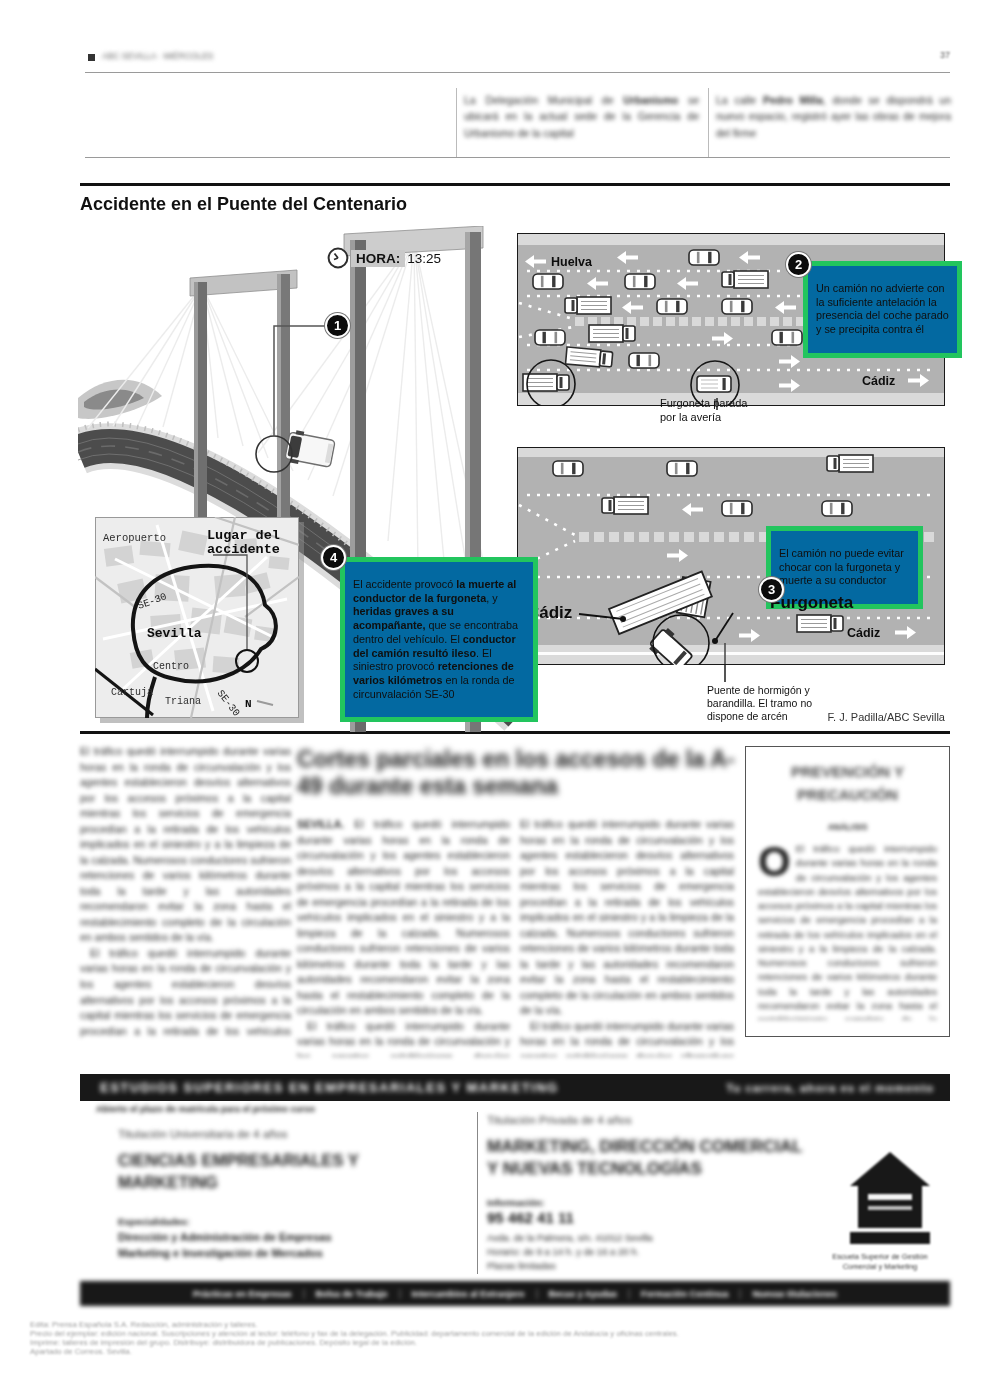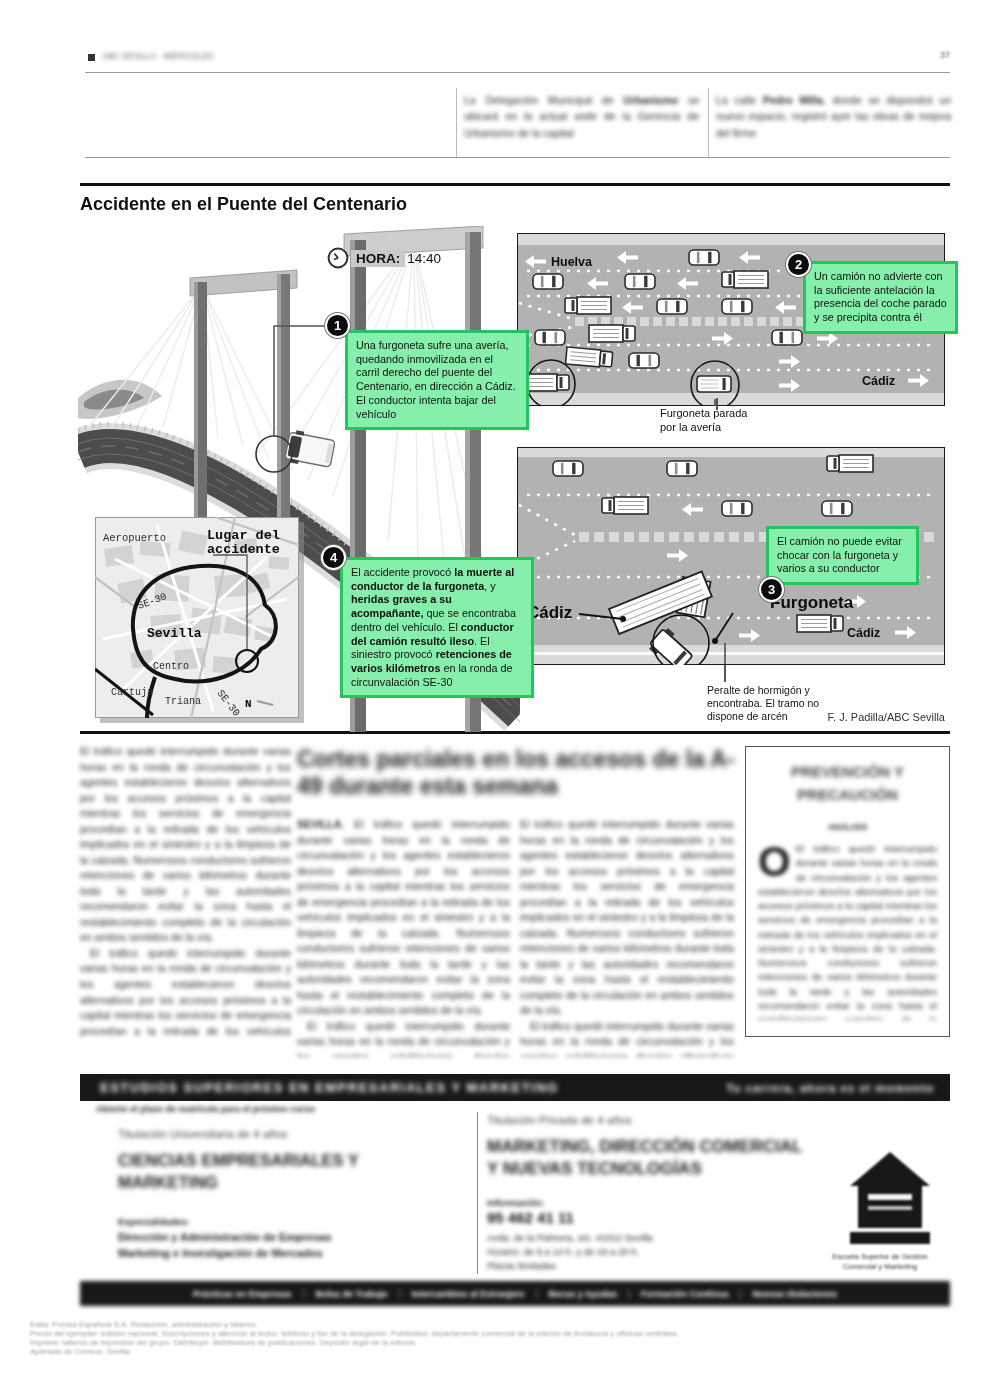--- a/index.html
+++ b/index.html
@@ -8,22 +8,22 @@
   .abs{position:absolute;}
   
   .bl1{filter:blur(1.3px);}
   .bl2{filter:blur(2px);}
   .bl22{filter:blur(2.3px);}
   .bl25{filter:blur(2.6px);}
   .bl35{filter:blur(3.4px);}
   .rule{background:#111;}
   .thin{background:#9a9a9a;}
   .jtext{text-align:justify;overflow:hidden;color:#2d2d2d;}
-  .callout{position:absolute;background:#86efac;border:3px solid #22c55e;
-           padding:6px 8px;font-size:10.8px;line-height:1.27;color:#0f0f0f;z-index:6;}
+  .callout{position:absolute;background:#0369a1;border:5px solid #22c55e;
+           padding:16px 8px;font-size:10.8px;line-height:1.27;color:#0f0f0f;z-index:6;}
   .badge{position:absolute;width:21px;height:21px;border-radius:50%;background:#0c0c0c;
          color:#fff;font-weight:bold;font-size:13px;display:flex;align-items:center;
          justify-content:center;border:2px solid #fff;box-shadow:0 0 0 1px #777;z-index:7;}
   .biglabel{position:absolute;font-size:17px;font-weight:bold;color:#0c0c0c;z-index:6;}
   .leader{position:absolute;background:#555;z-index:6;}
   .smlabel{position:absolute;font-size:11px;line-height:1.25;color:#111;z-index:6;}
   .hora{position:absolute;display:flex;align-items:center;gap:2px;z-index:6;}
   .hora .chip{background:#c9c9c9;font-weight:bold;font-size:13.5px;padding:1px 5px;}
   .hora .val{font-size:13.5px;}
   .barblack{position:absolute;background:#181818;color:#fff;display:flex;
@@ -135,25 +135,24 @@
 
     <path d="M258,100 L196,100 L196,210" stroke="#555" stroke-width="1.5" fill="none"></path>
   </svg>
 
   <div class="hora" style="left:327px;top:247px;">
     <svg width="22" height="22" viewBox="0 0 22 22">
       <circle cx="11" cy="11" r="9.4" fill="#fff" stroke="#2e2e2e" stroke-width="2"></circle>
       <path d="M11,11 L7.5,6.5 M11,11 L7,12.5" stroke="#2e2e2e" stroke-width="1.8" fill="none"></path>
     </svg>
     <span class="chip">HORA:</span>
-    <span class="val">14:40</span>
+    <span class="val">13:25</span>
   </div>
 
   <div class="badge" style="left:325px;top:313px;">1</div>
-  <div class="callout" style="left:345px;top:330px;width:162px;">Una furgoneta sufre una avería, quedando inmovilizada en el carril derecho del puente del Centenario, en dirección a Cádiz. El conductor intenta bajar del vehículo</div>
 
   <svg class="abs" style="left:517px;top:233px;z-index:2;" width="428" height="173" viewBox="0 0 428 173">
     <rect x="0.5" y="0.5" width="427" height="172" fill="#b2b2b2" stroke="#1a1a1a"></rect>
     <rect x="1" y="1" width="426" height="11" fill="#dadada"></rect>
     <rect x="1" y="160" width="426" height="12" fill="#dadada"></rect>
     <g stroke="#fff" stroke-width="2.6" stroke-dasharray="3 7" fill="none">
       <path d="M10,38 H420"></path>
         <path d="M10,63 H420"></path>
         <path d="M10,112 H420"></path>
         <path d="M10,137 H420"></path>
@@ -225,21 +224,21 @@
     <use href="#arrL" transform="translate(8,22)" fill="#111" style="fill:#111"></use>
     <text x="34" y="33" font-size="12.5" font-weight="bold" fill="#0d0d0d">Huelva</text>
     <text x="345" y="152" font-size="12.5" font-weight="bold" fill="#0d0d0d">Cádiz</text>
     <use href="#arrR" transform="translate(391,141)" style="fill:#111"></use>
   </svg>
 
   <div class="badge" style="left:786px;top:252px;">2</div>
   <div class="callout" style="left:803px;top:261px;width:133px;">Un camión no advierte con la suficiente antelación la presencia del coche parado y se precipita contra él</div>
 
   <div class="leader" style="left:716px;top:398px;width:1.5px;height:12px;"></div>
-  <div class="smlabel" style="left:660px;top:407px;width:100px;">Furgoneta parada por la avería</div>
+  <div class="smlabel" style="left:660px;top:397px;width:100px;">Furgoneta parada por la avería</div>
 
   <svg class="abs" style="left:517px;top:447px;z-index:2;" width="428" height="218" viewBox="0 0 428 218">
     <rect x="0.5" y="0.5" width="427" height="217" fill="#b2b2b2" stroke="#1a1a1a"></rect>
     <rect x="1" y="1" width="426" height="9" fill="#dadada"></rect>
     <rect x="1" y="198" width="426" height="19" fill="#dadada"></rect>
     <rect x="1" y="205" width="426" height="3" fill="#fdfdfd"></rect>
     <g stroke="#fff" stroke-width="2.6" stroke-dasharray="3 7" fill="none">
       <path d="M10,48 H420"></path>
         <path d="M10,130 H420"></path>
         <path d="M10,171 H420"></path>
@@ -306,27 +305,27 @@
 
     <path d="M62,167 L106,172" stroke="#111" stroke-width="1.8" fill="none"></path>
       <circle cx="106" cy="172" r="3" fill="#111"></circle>
     <path d="M216,166 L198,194" stroke="#111" stroke-width="1.8" fill="none"></path>
       <circle cx="198" cy="194" r="3" fill="#111"></circle>
     <path d="M208,196 V217" stroke="#444" stroke-width="1.5"></path>
     <text x="330" y="190" font-size="12.5" font-weight="bold" fill="#0d0d0d">Cádiz</text>
     <use href="#arrR" transform="translate(378,179)" style="fill:#111"></use>
   </svg>
 
-  <div class="callout" style="left:766px;top:526px;width:131px;">El camión no puede evitar chocar con la furgoneta y varios a su conductor</div>
+  <div class="callout" style="left:766px;top:526px;width:131px;">El camión no puede evitar chocar con la furgoneta y muerte a su conductor</div>
   <div class="badge" style="left:759px;top:577px;">3</div>
   <div class="biglabel" style="left:527px;top:603px;">Cádiz</div>
   <div class="biglabel" style="left:722px;top:593px;margin-left:48px;">Furgoneta</div>
 
   <div class="leader" style="left:724px;top:665px;width:1.5px;height:17px;"></div>
-  <div class="smlabel" style="left:707px;top:684px;width:118px;font-size:10.5px;">Peralte de hormigón y encontraba. El tramo no dispone de arcén</div>
+  <div class="smlabel" style="left:707px;top:684px;width:118px;font-size:10.5px;">Puente de hormigón y barandilla. El tramo no dispone de arcén</div>
   <div class="abs" style="left:745px;top:711px;width:200px;text-align:right;font-size:11px;color:#333;z-index:6;">F. J. Padilla/ABC Sevilla</div>
 
   <div class="badge" style="left:321px;top:545px;">4</div>
   <div class="callout" style="left:340px;top:557px;width:172px;z-index:6;"><span>El accidente provocó </span><span style="font-weight: 700;">la muerte al conductor de la furgoneta</span><span>, y </span><span style="font-weight: 700;">heridas graves a su acompañante,</span><span> que se encontraba dentro del vehículo. El </span><span style="font-weight: 700;">conductor del camión resultó ileso</span><span>. El siniestro provocó </span><span style="font-weight: 700;">retenciones de varios kilómetros</span><span> en la ronda de circunvalación SE-30</span></div>
 
   <div class="abs" style="left:95px;top:517px;width:204px;height:201px;box-shadow:5px 5px 0 rgba(140,140,140,0.55);z-index:3;font-family:Liberation Mono, monospace;">
     <svg width="204" height="201" viewBox="0 0 204 201">
       <rect x="0.5" y="0.5" width="203" height="200" fill="#ededed" stroke="#999"></rect>
       <g fill="#d3d3d3">
         <rect x="10" y="30" width="28" height="18" transform="rotate(-8 24 39)"></rect>

